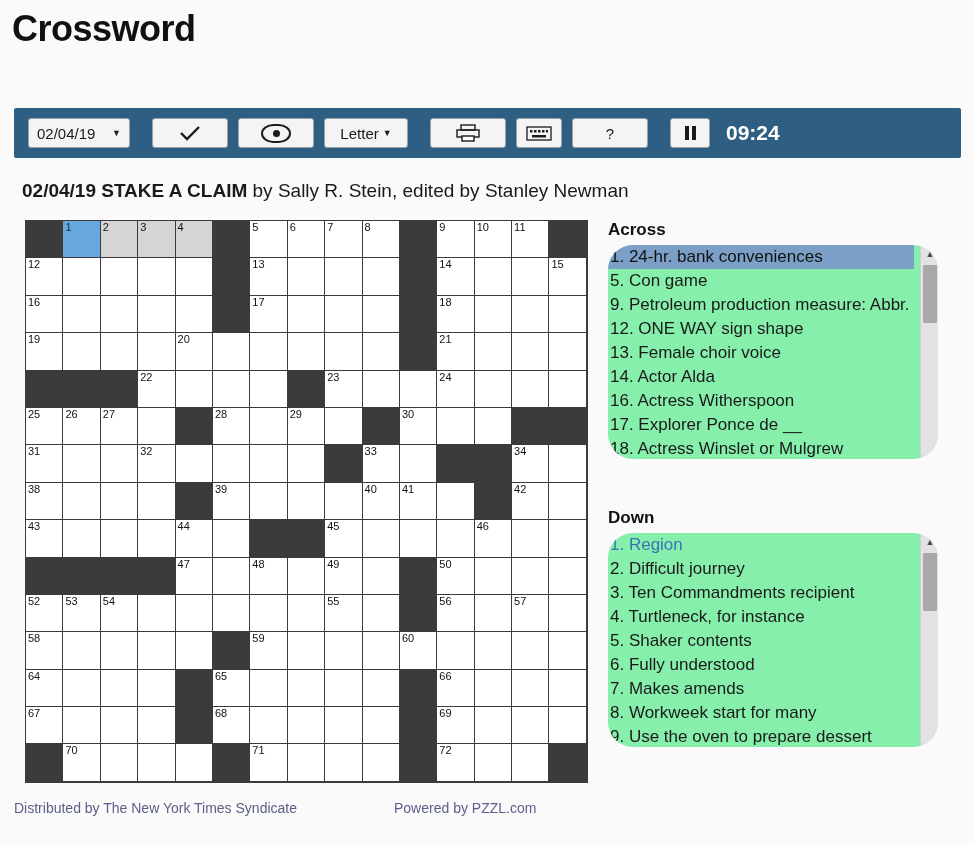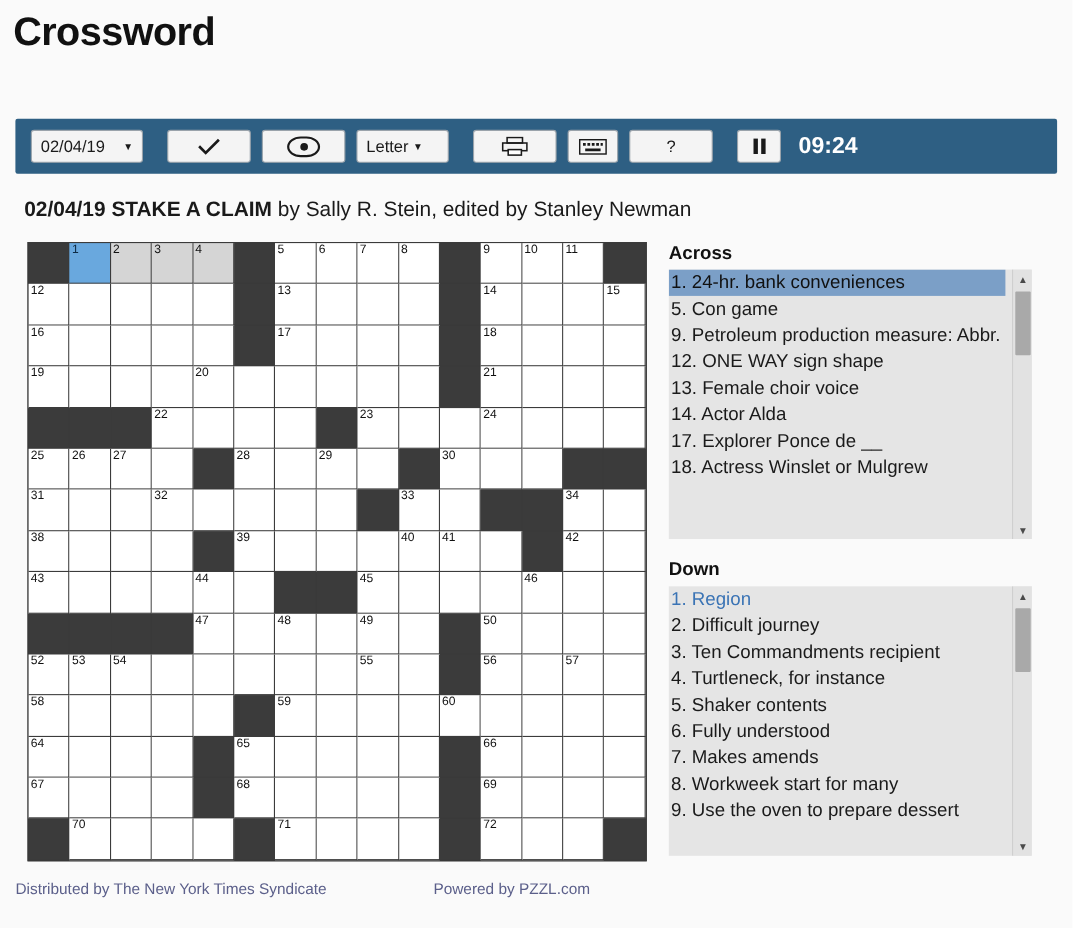--- a/index.html
+++ b/index.html
@@ -48,21 +48,21 @@
     color: #1a1a1a;
     font-size: 15px;
     cursor: pointer;
     box-sizing: border-box;
   }
   .tb-gap { width: 22px; height: 1px; }
   .tb-gap-sm { width: 10px; height: 1px; }
   #date-select { width: 102px; padding: 0 8px; justify-content: space-between; }
   #check-btn { width: 76px; }
   #reveal-btn { width: 76px; }
-  #letter-btn { width: 84px; padding: 0 8px; justify-content: flex-start; }
+  #letter-btn { width: 84px; padding: 0 8px; justify-content: center; }
   #print-btn { width: 76px; }
   #keyboard-btn { width: 46px; }
   #help-btn { width: 76px; }
   #pause-btn { width: 40px; }
   .caret { font-size: 9px; margin-left: 4px; }
   #timer {
     color: #ffffff;
     font-size: 21px;
     font-weight: bold;
     margin-left: 16px;
@@ -110,24 +110,25 @@
   #down-panel { left: 608px; top: 508px; width: 330px; }
   .clue-header {
     font-size: 17px;
     font-weight: bold;
     color: #111111;
     margin-bottom: 5px;
   }
   .clue-list {
     position: relative;
     width: 330px;
-    height: 245px;
-    background: #e5e5e5;
+    height: 214px;
+    background: #86efac;
     overflow: hidden;
     box-sizing: border-box;
+    border-radius: 25px;
   }
   .clue-scroll {
     position: absolute;
     left: 0; top: 0;
     width: 306px;
     padding: 0;
   }
   .clue {
     font-size: 17px;
     line-height: 24px;
@@ -621,20 +622,21 @@
   <div class="clue-panel" id="across-panel">
     <div class="clue-header">Across</div>
     <div class="clue-list">
       <div class="clue-scroll" id="across-scroll">
           <div class="clue sel-across">1. 24-hr. bank conveniences</div>
           <div class="clue">5. Con game</div>
           <div class="clue">9. Petroleum production measure: Abbr.</div>
           <div class="clue">12. ONE WAY sign shape</div>
           <div class="clue">13. Female choir voice</div>
           <div class="clue">14. Actor Alda</div>
+          <div class="clue">16. Actress Witherspoon</div>
           <div class="clue">17. Explorer Ponce de __</div>
           <div class="clue">18. Actress Winslet or Mulgrew</div>
         </div>
       <div class="scrollbar">
         <div class="sb-arrow sb-up">▲</div>
         <div class="sb-thumb"></div>
         <div class="sb-arrow sb-down">▼</div>
       </div>
     </div>
   </div>

